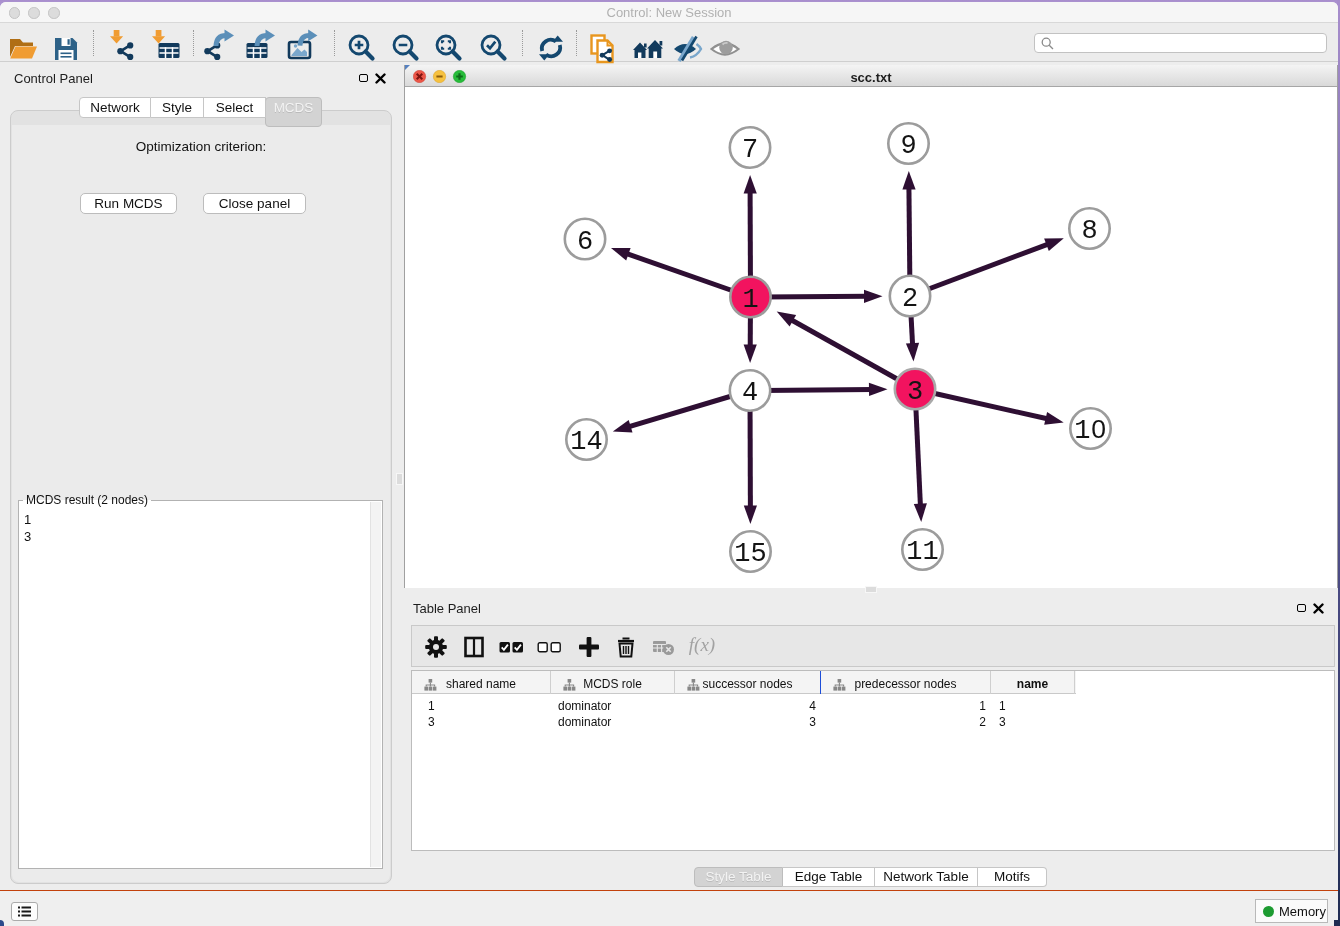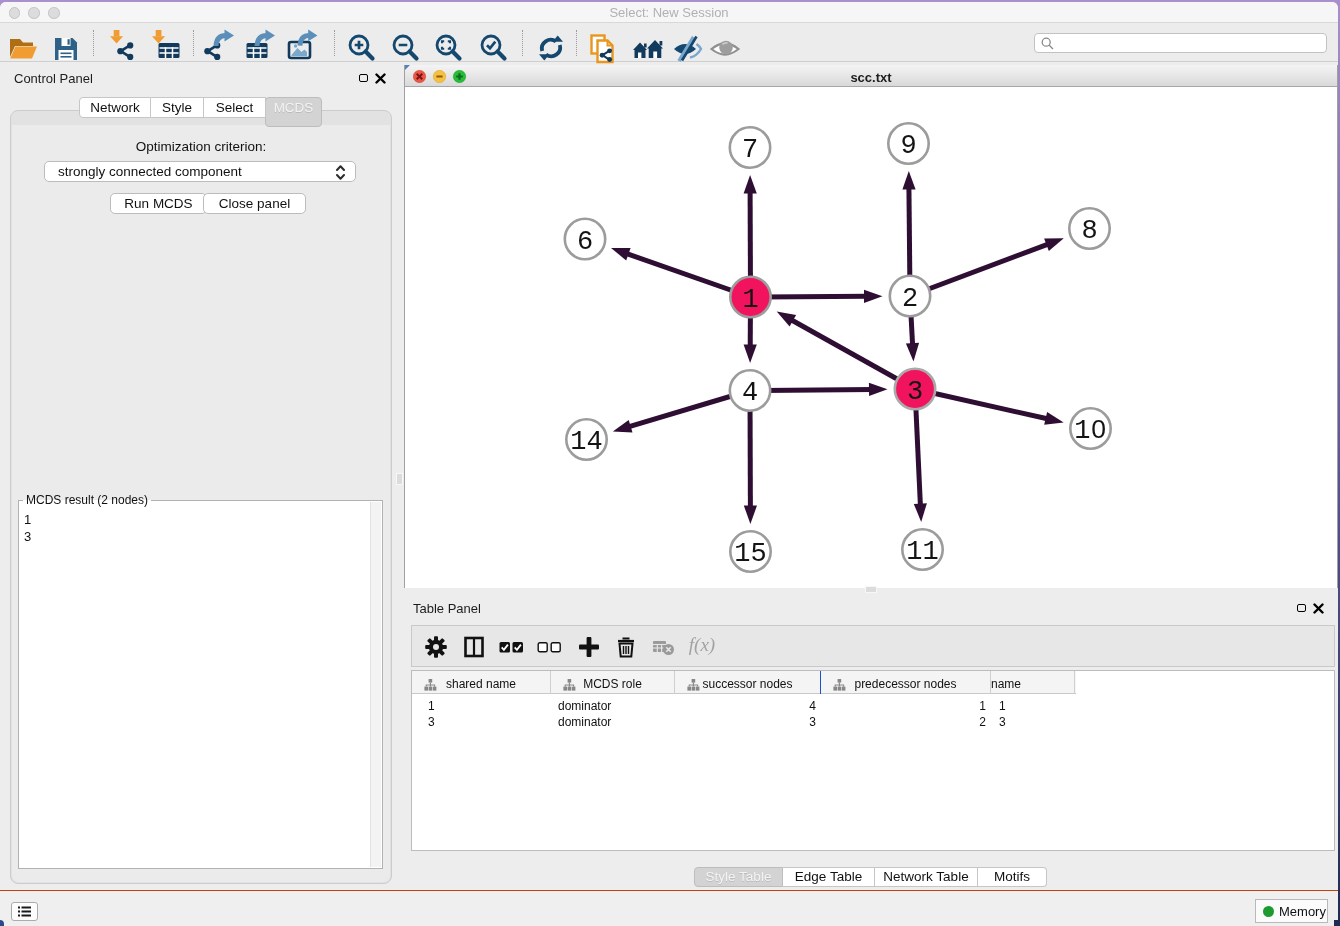--- a/index.html
+++ b/index.html
@@ -12,21 +12,21 @@
 
 <div class="abs" style="left:0;top:0;width:1340px;height:10px;background:linear-gradient(#a88ecd,#b49fd8);"></div>
 <div class="abs" style="left:1337px;top:0;width:3px;height:926px;background:linear-gradient(#a88ecd,#54518e 55%,#1f2c52);"></div>
 
 <div class="abs" style="left:0;top:2px;width:1338px;height:924px;background:#ededed;border-radius:6px 6px 0 0;overflow:hidden;">
 
   <div class="abs" style="left:0;top:0;width:1338px;height:21px;background:#f6f6f6;border-bottom:1px solid #d8d8d8;">
     <div class="abs" style="left:8.5px;top:5px;width:11.5px;height:11.5px;border-radius:50%;background:#dcdcdc;border:1px solid #c3c3c3;"></div>
     <div class="abs" style="left:28px;top:5px;width:11.5px;height:11.5px;border-radius:50%;background:#dcdcdc;border:1px solid #c3c3c3;"></div>
     <div class="abs" style="left:48px;top:5px;width:11.5px;height:11.5px;border-radius:50%;background:#dcdcdc;border:1px solid #c3c3c3;"></div>
-    <div class="abs" style="left:0;top:3px;width:1338px;text-align:center;font-size:13px;color:#b1b1b1;">Select: New Session</div>
+    <div class="abs" style="left:0;top:3px;width:1338px;text-align:center;font-size:13px;color:#b1b1b1;">Control: New Session</div>
   </div>
 
   <div class="abs" id="toolbar" style="left:0;top:21px;width:1338px;height:39px;background:#ececec;border-bottom:1px solid #cfcfcf;">
 <div class="abs" style="left:93px;top:7px;width:0;height:26px;border-left:1px dotted #9a9a9a;"></div>
       <div class="abs" style="left:193px;top:7px;width:0;height:26px;border-left:1px dotted #9a9a9a;"></div>
       <div class="abs" style="left:334px;top:7px;width:0;height:26px;border-left:1px dotted #9a9a9a;"></div>
       <div class="abs" style="left:522px;top:7px;width:0;height:26px;border-left:1px dotted #9a9a9a;"></div>
       <div class="abs" style="left:576px;top:7px;width:0;height:26px;border-left:1px dotted #9a9a9a;"></div>
 <svg class="abs" style="left:7px;top:10px" width="32" height="32" viewBox="0 0 32 32">
         <path d="M3 6 L13 6 L16 9.5 L26 9.5 L26 13 L8 13 L3 24 Z" fill="#b06e14"></path>
@@ -178,27 +178,21 @@
   <div class="abs" style="left:12px;top:123px;width:378px;height:757px;background:#ebebeb;border-radius:0 0 7px 7px;"></div>
 
   <div class="abs" style="left:79px;top:95px;width:243px;height:21px;font-size:13.5px;">
     <div class="abs" style="left:186px;top:0;width:57px;height:30px;background:#d3d3d3;border:1px solid #bdbdbd;border-radius:4px;color:#f3f3f3;text-align:center;line-height:19px;text-shadow:0 1px 0 #bbb;">MCDS</div>
     <div class="abs" style="left:0;top:0;width:72px;height:21px;background:#fff;border:1px solid #c6c6c6;border-radius:4px 0 0 4px;color:#111;text-align:center;line-height:19px;">Network</div>
     <div class="abs" style="left:72px;top:0;width:53px;height:21px;background:#fff;border:1px solid #c6c6c6;border-left:none;color:#111;text-align:center;line-height:19px;">Style</div>
     <div class="abs" style="left:125px;top:0;width:62px;height:21px;background:#fff;border:1px solid #c6c6c6;border-left:none;color:#111;text-align:center;line-height:19px;">Select</div>
   </div>
 
   <div class="abs" style="left:12px;top:137px;width:378px;text-align:center;font-size:13.5px;color:#111;">Optimization criterion:</div>
-  <div class="abs" style="left:44px;top:159px;width:312px;height:21px;background:#fff;border:1px solid #bcbcbc;border-radius:5px;font-size:13.5px;color:#111;line-height:19px;padding-left:13px;">strongly connected component
-    <svg class="abs" style="right:9px;top:3px" width="11" height="15" viewBox="0 0 11 15">
-        <path d="M2 5 L5.5 1.2 L9 5" stroke="#2d2d2d" stroke-width="2" fill="none" stroke-linecap="round" stroke-linejoin="round"></path>
-        <path d="M2 10 L5.5 13.8 L9 10" stroke="#2d2d2d" stroke-width="2" fill="none" stroke-linecap="round" stroke-linejoin="round"></path>
-      </svg>
-  </div>
-  <div class="abs" style="left:110px;top:191px;width:97px;height:21px;background:#fff;border:1px solid #bcbcbc;border-radius:5px;font-size:13.5px;color:#111;text-align:center;line-height:19px;">Run MCDS</div>
+  <div class="abs" style="left:80px;top:191px;width:97px;height:21px;background:#fff;border:1px solid #bcbcbc;border-radius:5px;font-size:13.5px;color:#111;text-align:center;line-height:19px;">Run MCDS</div>
   <div class="abs" style="left:203px;top:191px;width:103px;height:21px;background:#fff;border:1px solid #bcbcbc;border-radius:5px;font-size:13.5px;color:#111;text-align:center;line-height:19px;">Close panel</div>
 
   <div class="abs" style="left:18px;top:498px;width:365px;height:369px;border:1px solid #b2b2b2;background:#fff;"></div>
   <div class="abs" style="left:370px;top:500px;width:11px;height:365px;background:#f3f3f3;border-left:1px solid #e2e2e2;"></div>
   <div class="abs" style="left:23px;top:492px;height:13px;background:linear-gradient(#ebebeb 46%,#ffffff 46%);padding:0 3px;font-size:12px;color:#111;line-height:13px;">MCDS result (2 nodes)</div>
   <div class="abs" style="left:24px;top:509px;font-size:13px;color:#111;line-height:17px;">1<br>3</div>
 
   <div class="abs" style="left:396px;top:471px;width:7px;height:12px;background:#dcdcdc;border:1px solid #f7f7f7;"></div>
 
   <div class="abs" style="left:404px;top:63px;width:934px;height:523px;border-left:1px solid #a0a0a0;border-right:1px solid #a0a0a0;">
@@ -379,21 +373,21 @@
         <div class="abs" style="left:409px;top:0;width:170px;height:23px;border-right:1px solid #cfcfcf;text-align:center;line-height:27px;">predecessor nodes</div>
         <svg class="abs" style="left:421px;top:8px" width="13" height="12" viewBox="0 0 13 12">
           <g fill="#878787">
             <rect x="4.6" y="0" width="3.6" height="3.6"></rect>
             <rect x="0.4" y="7.6" width="3.6" height="4"></rect>
             <rect x="4.6" y="7.6" width="3.6" height="4"></rect>
             <rect x="8.8" y="7.6" width="3.6" height="4"></rect>
           </g>
           <path d="M6.4 3.6 V6 M2.2 7.6 V6 H10.6 V7.6 M6.4 6 V7.6" stroke="#878787" fill="none" stroke-width="1.1"></path>
         </svg>
-        <div class="abs" style="left:579px;top:0;width:84px;height:23px;border-right:1px solid #cfcfcf;text-align:left;line-height:27px;">name</div>
+        <div class="abs" style="left:579px;top:0;width:84px;height:23px;border-right:1px solid #cfcfcf;text-align:center;line-height:27px;font-weight:bold;">name</div>
       </div>
     <div class="abs" id="trows" style="left:0;top:27px;width:922px;font-size:12px;color:#111;">
         <div class="abs" style="left:16px;top:0px;height:16px;line-height:16px;">1</div>
         <div class="abs" style="left:146px;top:0px;height:16px;line-height:16px;">dominator</div>
         <div class="abs" style="left:263px;top:0px;width:141px;height:16px;line-height:16px;text-align:right;">4</div>
         <div class="abs" style="left:409px;top:0px;width:165px;height:16px;line-height:16px;text-align:right;">1</div>
         <div class="abs" style="left:587px;top:0px;height:16px;line-height:16px;">1</div>
         <div class="abs" style="left:16px;top:16px;height:16px;line-height:16px;">3</div>
         <div class="abs" style="left:146px;top:16px;height:16px;line-height:16px;">dominator</div>
         <div class="abs" style="left:263px;top:16px;width:141px;height:16px;line-height:16px;text-align:right;">3</div>

